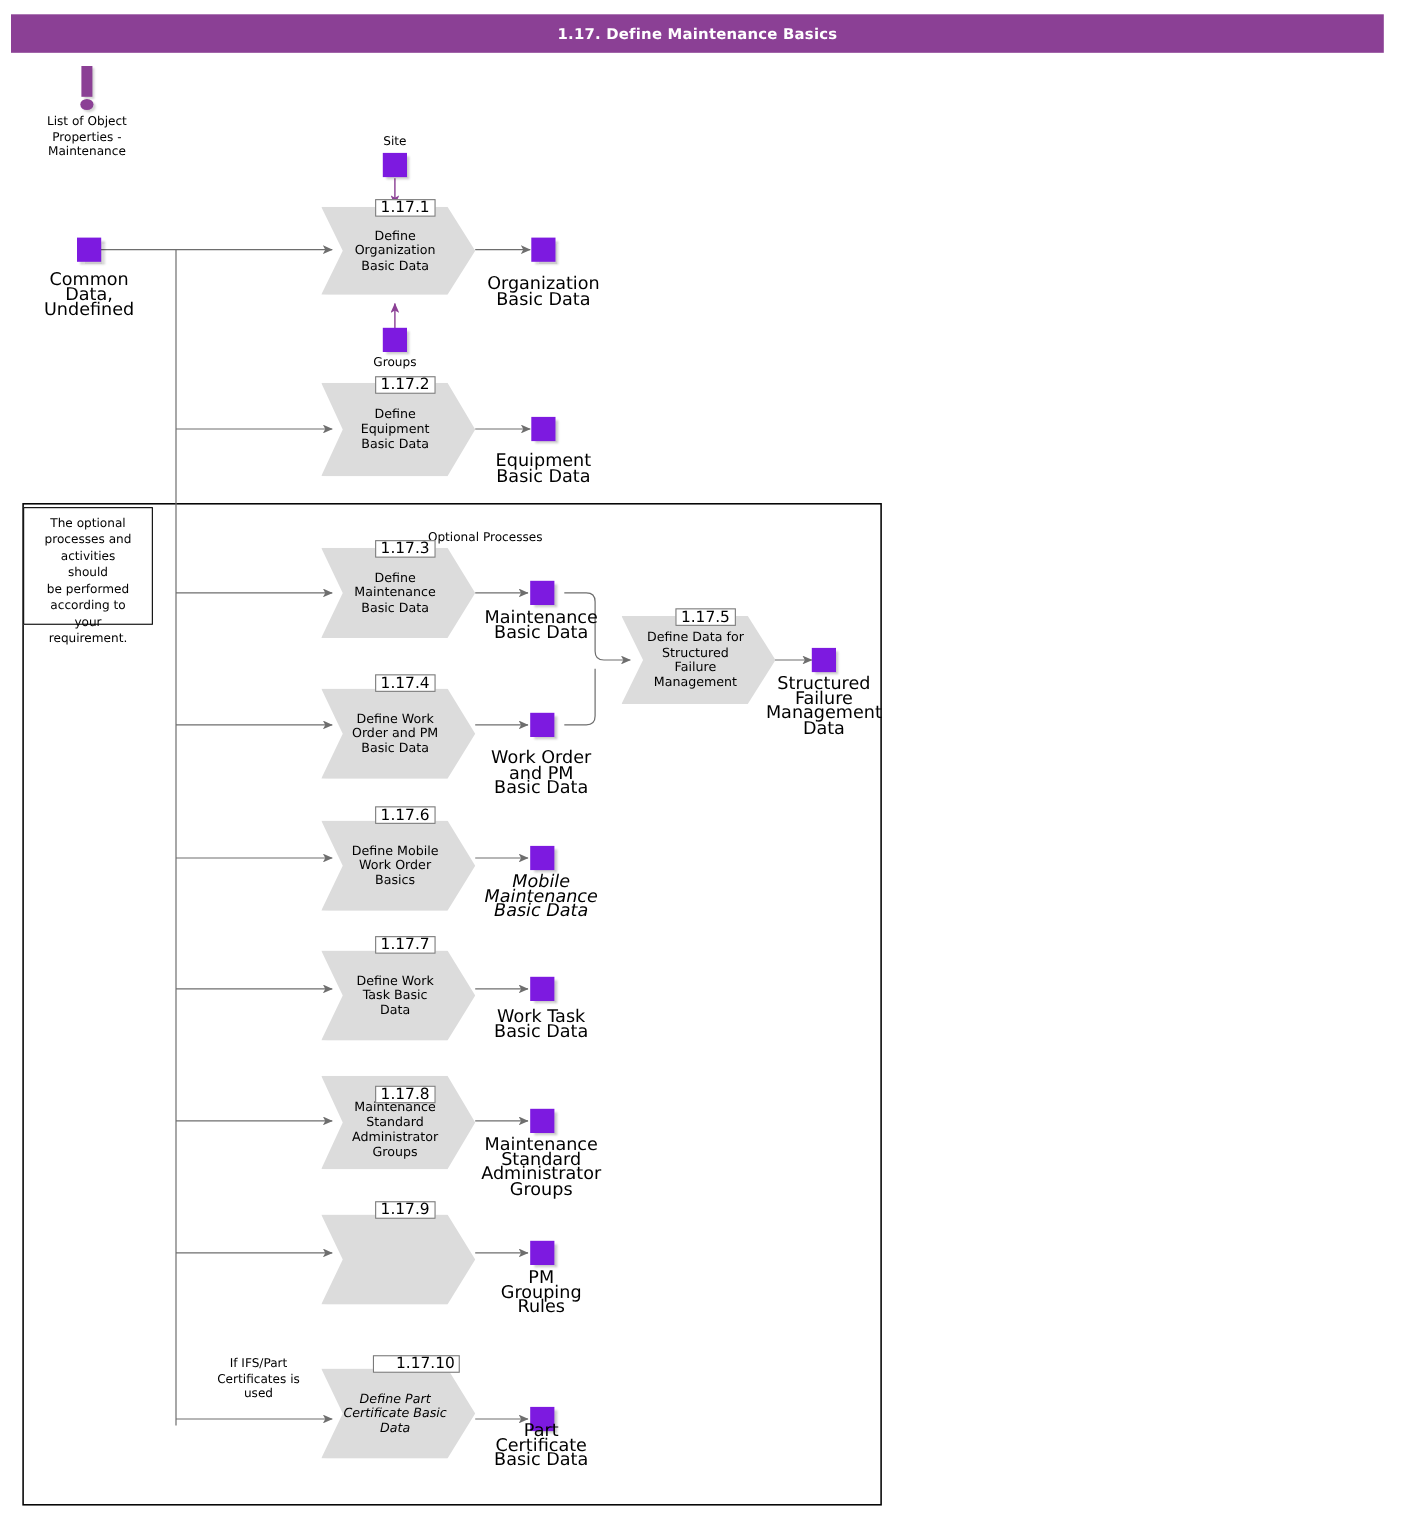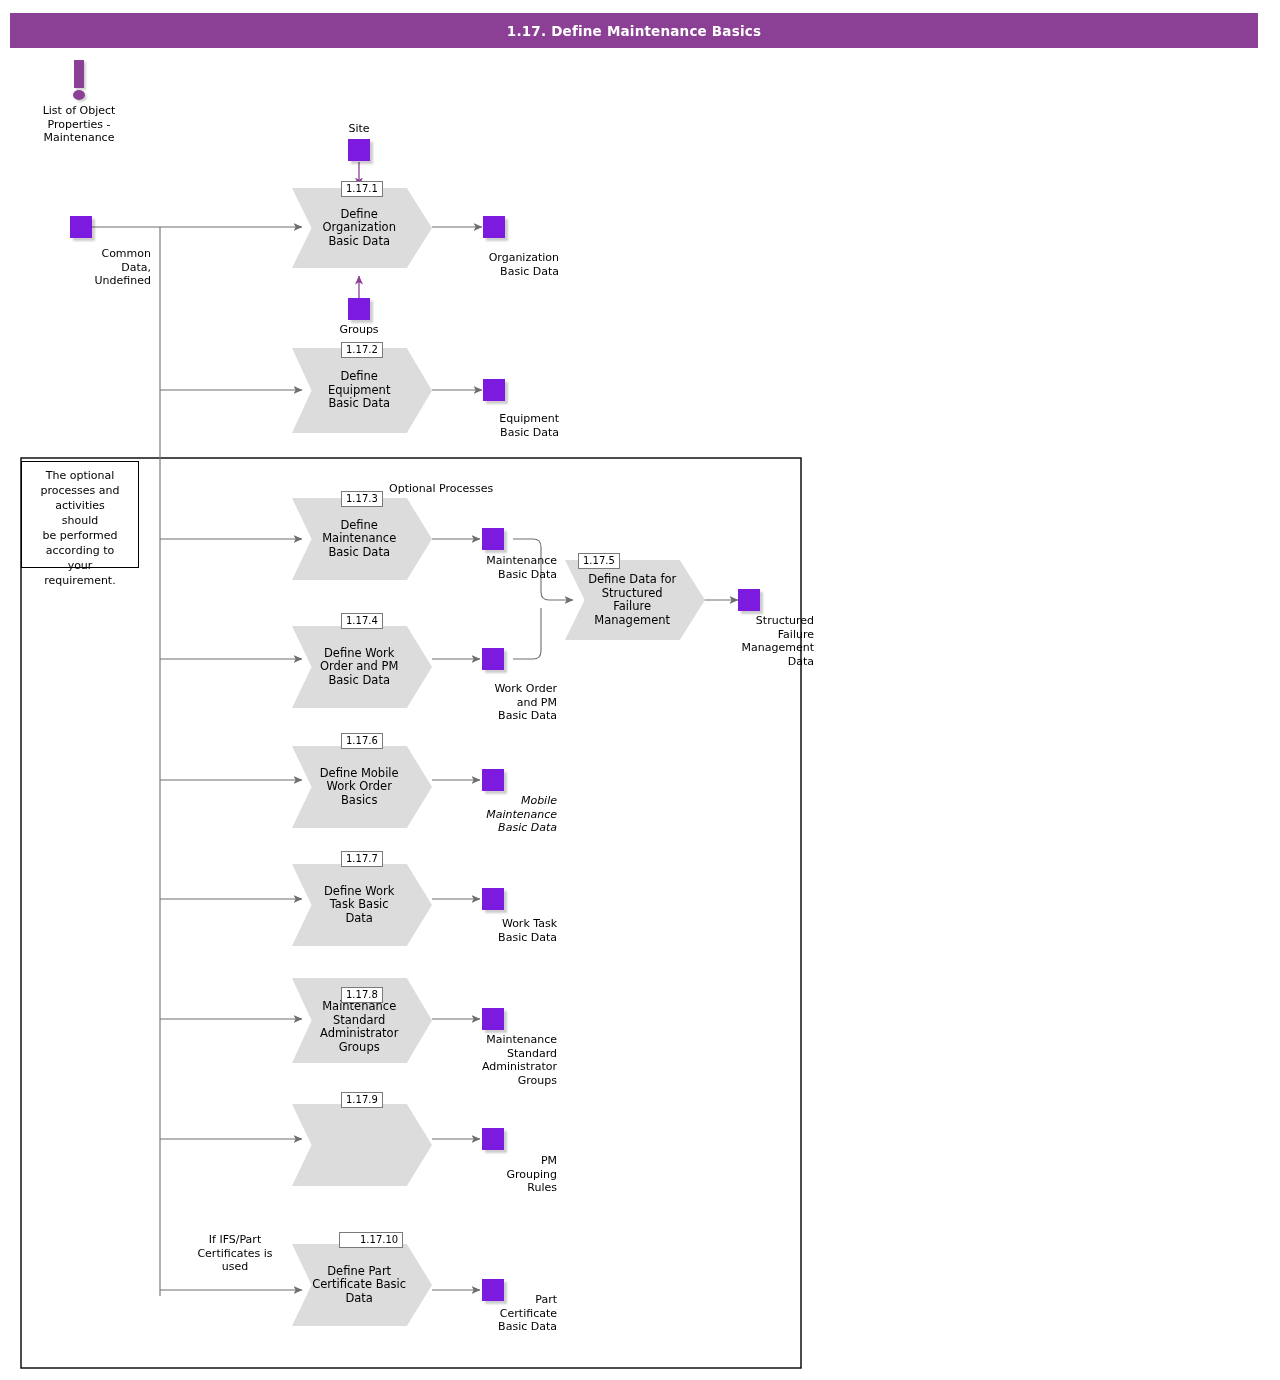--- a/index.html
+++ b/index.html
@@ -62,39 +62,39 @@
     text-align: center;
     font-size: 11.5px;
     color: #000000;
     line-height: 13.5px;
     white-space: pre-line;
   }
   .procnum {
     position: absolute;
     background: #ffffff;
     border: 1px solid #7a7a7a;
-    font-size: 10px;
+    font-size: 14px;
     color: #000;
     padding: 1px 4px 1px 4px;
     line-height: 12px;
     white-space: nowrap;
     z-index: 6;
   }
   
   .datasq {
     position: absolute;
     width: 22px;
     height: 22px;
     background: #7d1ae0;
     box-shadow: 3px 3px 2px rgba(0,0,0,0.20);
   }
   .datalbl {
     position: absolute;
-    text-align: right;
-    font-size: 11px;
+    text-align: center;
+    font-size: 16px;
     color: #000;
     line-height: 13.5px;
     white-space: pre-line;
   }
   .plainlbl {
     position: absolute;
     text-align: center;
     font-size: 11px;
     color: #000;
     line-height: 13.5px;
@@ -267,21 +267,21 @@
 and PM
 Basic Data</div>
 
 <div class="proc" style="left:565px; top:560px; width:140px; height:80px;">
   <div class="shape"></div>
   <div class="ptext">Define Data for
 Structured
 Failure
 Management</div>
 </div>
-<div class="procnum" style="left:578px; top:553px;">1.17.5</div>
+<div class="procnum" style="left:614px; top:553px;">1.17.5</div>
 <div class="datasq" style="left:738px; top:589px;"></div>
 <div class="datalbl" style="left:684px; top:614px; width:130px;">Structured
 Failure
 Management
 Data</div>
 
 <div class="proc" style="left:292px; top:746px; width:140px; height:82px;">
   <div class="shape"></div>
   <div class="ptext">Define Mobile
 Work Order
@@ -324,21 +324,21 @@
 </div>
 <div class="procnum" style="left:341px; top:1092px;">1.17.9</div>
 <div class="datasq" style="left:482px; top:1128px;"></div>
 <div class="datalbl" style="left:427px; top:1154px; width:130px;">PM
 Grouping
 Rules</div>
 
 <div class="plainlbl" style="left:173px; top:1233px; width:124px;">If IFS/Part
 Certificates is
 used</div>
-<div class="proc" style="left:292px; top:1244px; width:140px; height:82px;">
+<div class="proc" style="left:292px; top:1244px; width:140px; height:82px;font-style:italic;">
   <div class="shape"></div>
   <div class="ptext">Define Part
 Certificate Basic
 Data</div>
 </div>
 <div class="procnum" style="left:339px; top:1232px;padding-left:20px;">1.17.10</div>
 <div class="datasq" style="left:482px; top:1279px;"></div>
 <div class="datalbl" style="left:427px; top:1293px; width:130px;">Part
 Certificate
 Basic Data</div>

